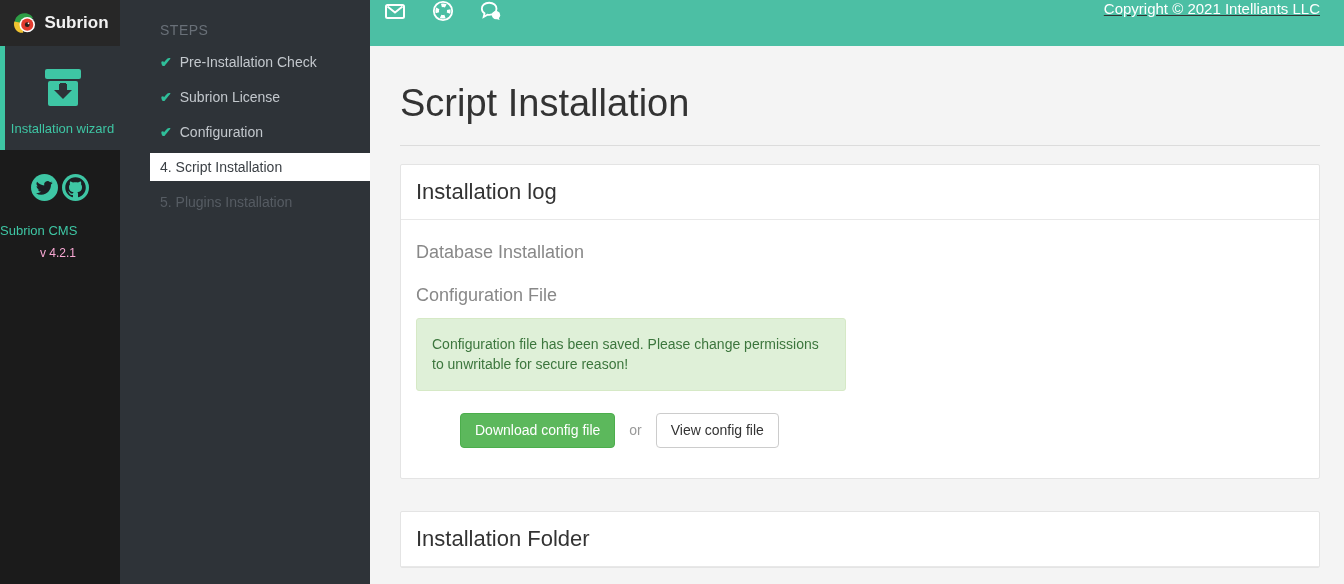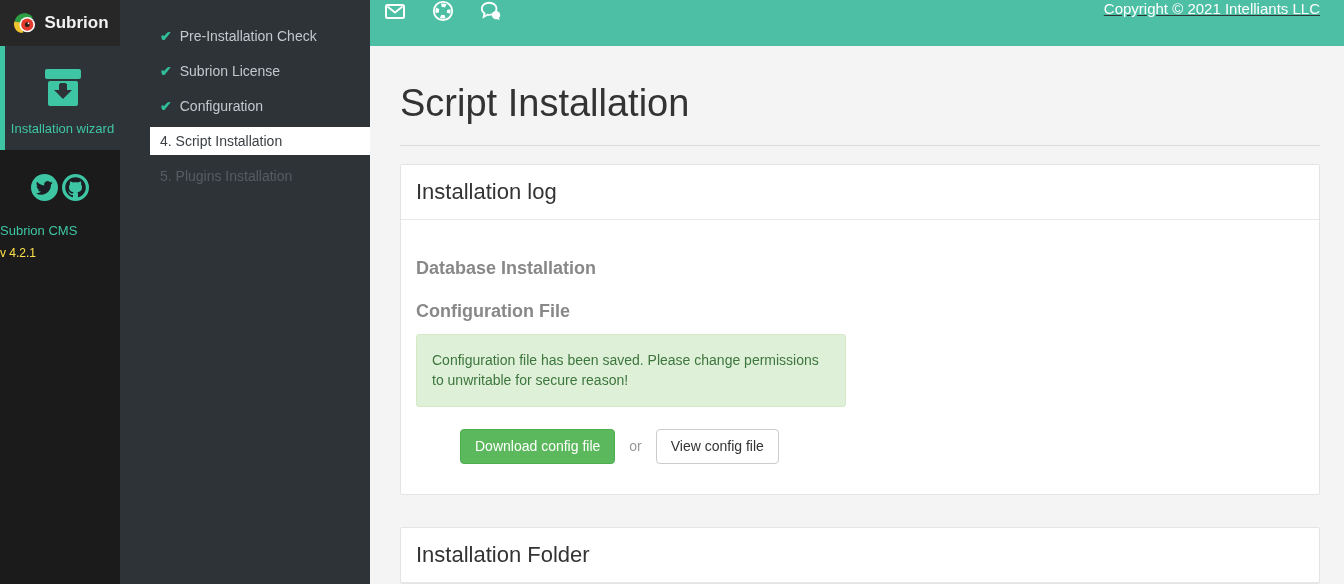--- a/index.html
+++ b/index.html
@@ -28,21 +28,21 @@
     border-left: 5px solid #3ec6a4;
     padding: 22px 0 14px; text-align: center;
   }
   .rail-item-active .wizard-label {
     display: block; margin-top: 10px; color: #3ec6a4; font-size: 13px;
   }
   .rail-bottom { padding: 24px 0; text-align: left; }
   .social-row { display: flex; justify-content: center; gap: 4px; margin-bottom: 22px; }
   .social-badge { width: 27px; height: 27px; display: inline-block; }
   .cms-name { color: #3ec6a4; font-size: 13px; margin-bottom: 8px; }
-  .cms-version { color: #fde047; font-size: 12px; }
+  .cms-version { color: #f9a8d4; font-size: 12px; padding-left: 40px; }
 
   
   .steps {
     width: 250px; min-width: 250px; height: 100%;
     background: #2e3338; padding-top: 22px;
   }
   .steps-title {
     color: #697078; font-size: 14px; letter-spacing: 0.5px;
     margin: 0 0 10px 40px; font-weight: 400;
   }
@@ -73,21 +73,21 @@
   .card {
     background: #fff; border: 1px solid #e4e4e4; border-radius: 2px;
   }
   .card + .card { margin-top: 32px; }
   .card-header {
     padding: 14px 15px; font-size: 22px; font-weight: 400; color: #333;
     border-bottom: 1px solid #e8e8e8;
   }
   .card-body { padding: 8px 15px 30px; }
 
-  .section-heading { font-size: 18px; font-weight: 700; color: #888; margin: 30px 0 12px; }
+  .section-heading { font-size: 18px; font-weight: 400; color: #888; margin: 14px 0 12px; }
   .alert-success {
     width: 430px; max-width: 100%;
     background: #dff0d8; border: 1px solid #d6e9c6; border-radius: 3px;
     color: #3c763d; padding: 15px; line-height: 1.45; margin-bottom: 10px;
   }
   .actions { margin-top: 22px; display: flex; align-items: center; gap: 14px; padding-left: 44px; }
   .btn {
     font-family: "Liberation Sans", sans-serif;
     font-size: 14px; padding: 7px 14px; border-radius: 4px; cursor: pointer;
     line-height: 1.4;
@@ -141,20 +141,21 @@
           <path transform="translate(2.9,2.6) scale(0.76)" fill="#1b1f23" d="M12 .297c-6.63 0-12 5.373-12 12 0 5.303 3.438 9.8 8.205 11.385.6.113.82-.258.82-.577 0-.285-.01-1.04-.015-2.04-3.338.724-4.042-1.61-4.042-1.61C4.422 18.07 3.633 17.7 3.633 17.7c-1.087-.744.084-.729.084-.729 1.205.084 1.838 1.236 1.838 1.236 1.07 1.835 2.809 1.305 3.495.998.108-.776.417-1.305.76-1.605-2.665-.3-5.466-1.332-5.466-5.93 0-1.31.465-2.38 1.235-3.22-.135-.303-.54-1.523.105-3.176 0 0 1.005-.322 3.3 1.23.96-.267 1.98-.399 3-.405 1.02.006 2.04.138 3 .405 2.28-1.552 3.285-1.23 3.285-1.23.645 1.653.24 2.873.12 3.176.765.84 1.23 1.91 1.23 3.22 0 4.61-2.805 5.625-5.475 5.92.42.36.81 1.096.81 2.22 0 1.606-.015 2.896-.015 3.286 0 .315.21.69.825.57C20.565 22.092 24 17.592 24 12.297c0-6.627-5.373-12-12-12"></path>
         </svg>
       </span>
     </div>
     <div class="cms-name">Subrion CMS</div>
     <div class="cms-version">v 4.2.1</div>
   </div>
 </aside>
 
 <nav class="steps">
+  <div class="steps-title">STEPS</div>
   <ul class="steps-list">
     <li class="step done">
       <span class="check-icon">✔</span>
       <span>Pre-Installation Check</span>
     </li>
     <li class="step done">
       <span class="check-icon">✔</span>
       <span>Subrion License</span>
     </li>
     <li class="step done">

